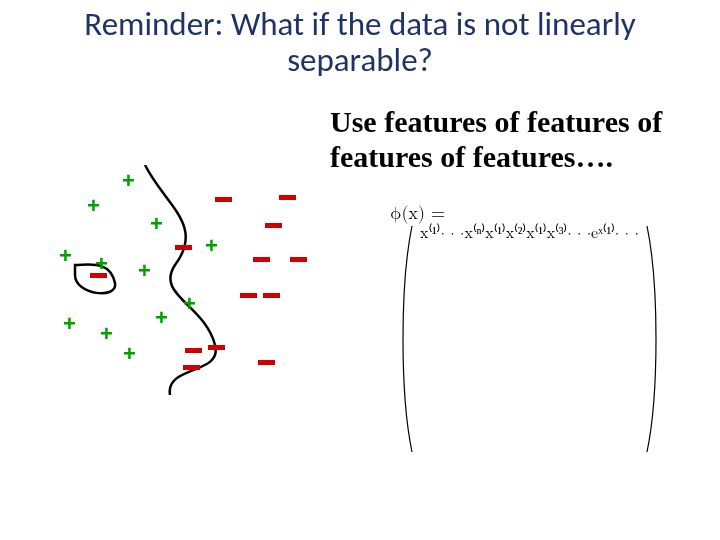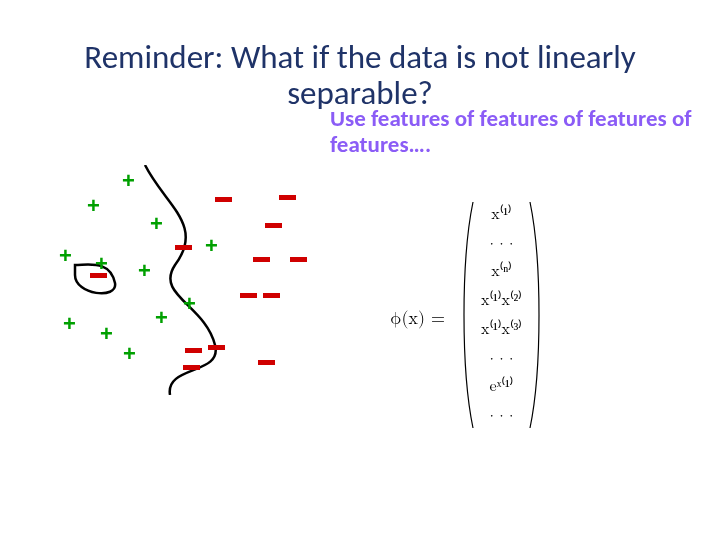--- a/index.html
+++ b/index.html
@@ -19,31 +19,31 @@
   }
   .title {
     position: absolute;
     top: 6px;
     left: 20px;
     right: 20px;
     text-align: center;
     font-size: 33px;
     color: #1f3368;
     line-height: 1.1;
-    margin-top: 33px;
   }
   .subtitle {
     position: absolute;
     top: 105px;
     left: 330px;
     right: 20px;
-    font-size: 23px;
+    font-size: 30px;
     font-weight: bold;
-    color: #8b5cf6;
+    color: #000000;
     line-height: 1.15;
+    font-family: Liberation Serif, serif;
   }
   .diagram {
     position: absolute;
     top: 165px;
     left: 15px;
     width: 290px;
     height: 230px;
   }
   .formula {
     position: absolute;
@@ -69,21 +69,20 @@
   .paren-left, .paren-right {
     width: 18px;
     position: relative;
   }
   .paren-left svg, .paren-right svg {
     width: 18px;
     height: 230px;
   }
   .vec {
     display: flex;
-    flex-direction: column;
     justify-content: space-around;
     height: 230px;
     padding: 0 6px;
     font-size: 16px;
     text-align: center;
   }
   .vec div {
     line-height: 1.2;
     white-space: nowrap;
   }

